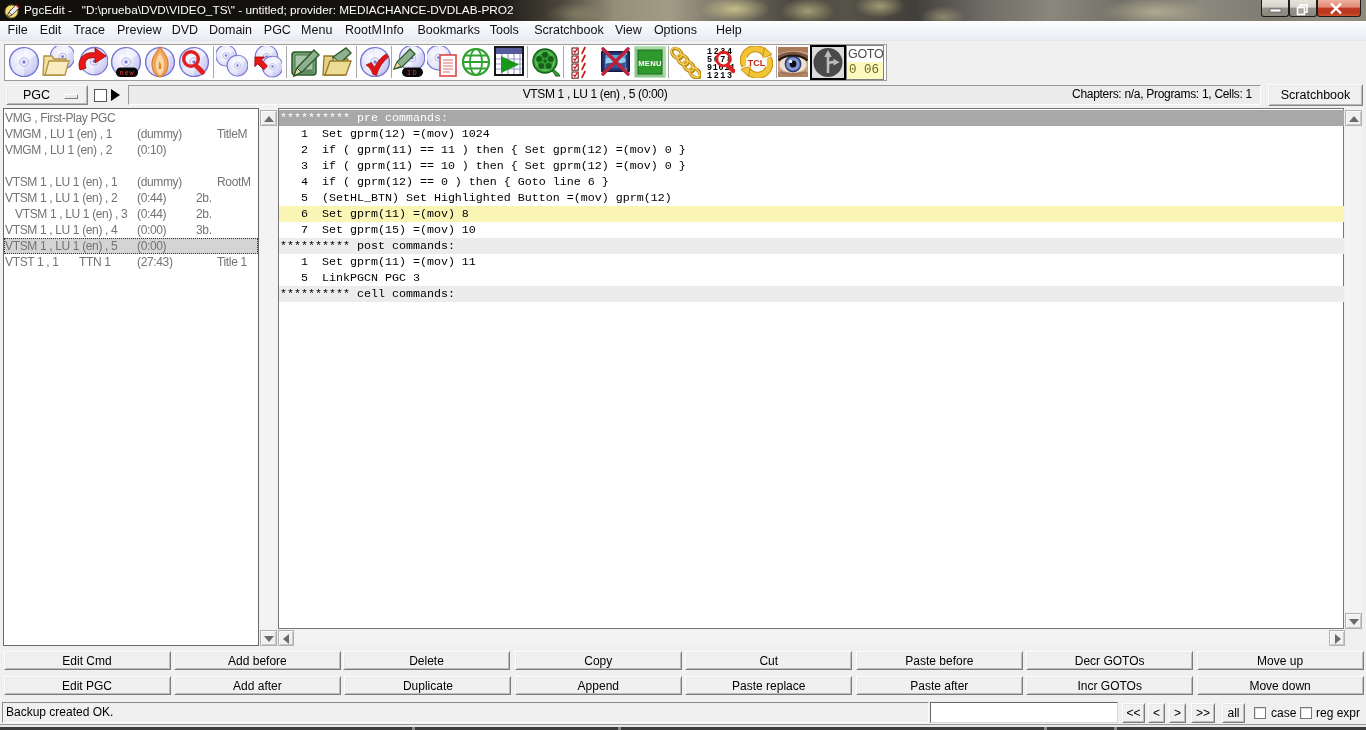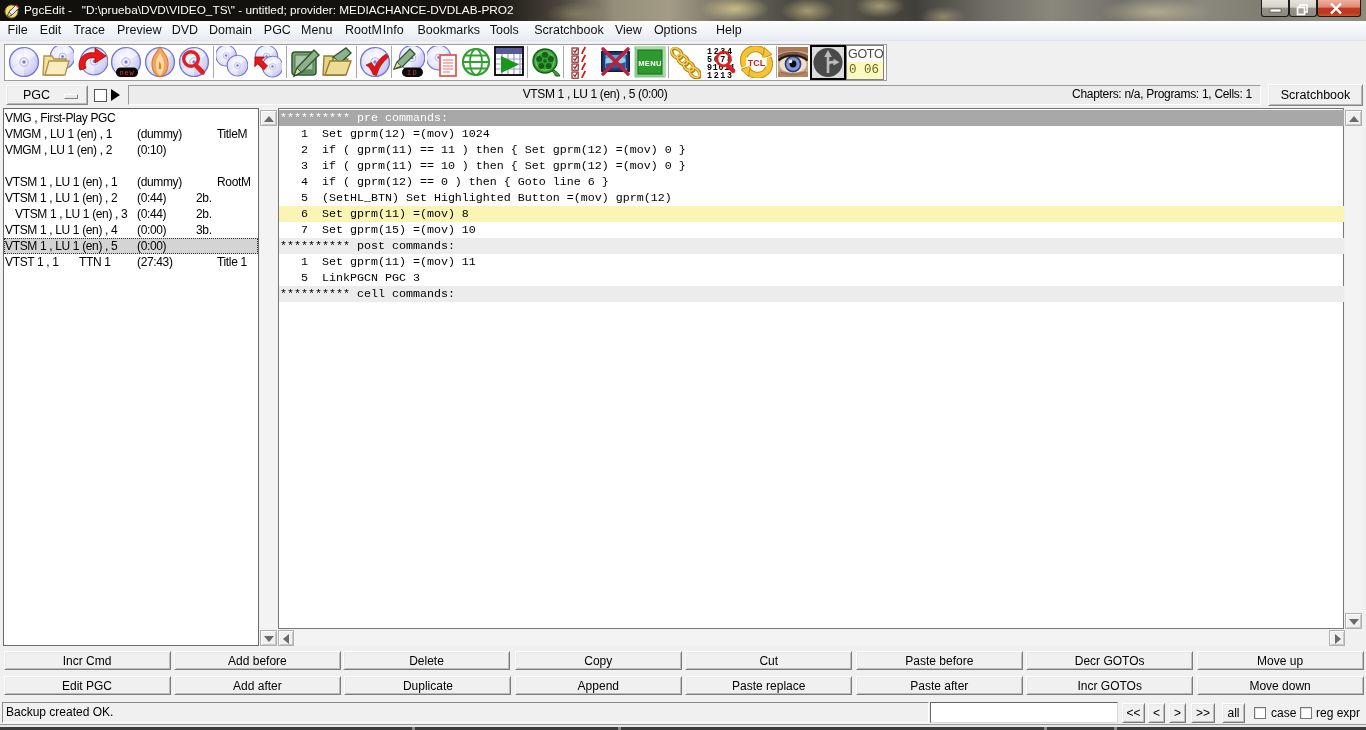--- a/index.html
+++ b/index.html
@@ -35,21 +35,21 @@
   #pgctri{left:111px;top:89px;width:0;height:0;border-left:9px solid #000;
     border-top:6px solid transparent;border-bottom:6px solid transparent;}
   #pgcstrip{left:128px;top:85px;width:1133px;height:20px;background:#ececec;
     border:1px solid;border-color:#9a9a9a #fdfdfd #fdfdfd #9a9a9a;box-sizing:border-box;}
   #vtsmlbl{left:0px;top:87px;width:1190px;text-align:center;font-size:12px;letter-spacing:-0.35px;color:#000;}
   #chaplbl{left:0px;top:87px;width:1252px;text-align:right;font-size:12px;letter-spacing:-0.3px;color:#000;}
   #scratchbtn{left:1268px;top:84px;width:95px;height:22px;text-align:center;font-size:12.5px;line-height:21px;}
   
   #listbox{left:3px;top:108px;width:256px;height:538px;background:#fff;
     border:1px solid #6a6a6a;box-sizing:border-box;}
-  .lr{position:absolute;height:16px;font-size:12px;letter-spacing:-0.35px;line-height:16px;color:#000000;white-space:pre;}
+  .lr{position:absolute;height:16px;font-size:12px;letter-spacing:-0.35px;line-height:16px;color:#737373;white-space:pre;}
   #selrow{left:4px;top:238px;width:254px;height:16px;background:#d4d4d4;
     border:1px dotted #333;box-sizing:border-box;}
   
   .sbtrack{background:#f3f3f3;}
   .sbbtn{position:absolute;width:17px;height:16px;background:#f0f0f0;
     border:1px solid #b0b0b0;box-sizing:border-box;
     box-shadow:inset 1px 1px 0 #fbfbfb, inset -1px -1px 0 #c8c8c8;}
   .arr{position:absolute;width:0;height:0;}
   
   #cmdpanel{left:278px;top:108px;width:1066px;height:521px;background:#fff;
@@ -455,21 +455,21 @@
 <div class="crow" style="top:158px">   3  if ( gprm(11) == 10 ) then { Set gprm(12) =(mov) 0 }</div>
 <div class="crow" style="top:174px">   4  if ( gprm(12) == 0 ) then { Goto line 6 }</div>
 <div class="crow" style="top:190px">   5  (SetHL_BTN) Set Highlighted Button =(mov) gprm(12)</div>
 <div class="crow yellow" style="top:206px">   6  Set gprm(11) =(mov) 8</div>
 <div class="crow" style="top:222px">   7  Set gprm(15) =(mov) 10</div>
 <div class="crow hpost" style="top:238px">********** post commands:</div>
 <div class="crow" style="top:254px">   1  Set gprm(11) =(mov) 11</div>
 <div class="crow" style="top:270px">   5  LinkPGCN PGC 3</div>
 <div class="crow hpost" style="top:286px">********** cell commands:</div>
 
-<div class="bbtn" style="left:3.5px;top:651px;width:167px">Incr Cmd</div>
+<div class="bbtn" style="left:3.5px;top:651px;width:167px">Edit Cmd</div>
 <div class="bbtn" style="left:173.9px;top:651px;width:167px">Add before</div>
 <div class="bbtn" style="left:343px;top:651px;width:167px">Delete</div>
 <div class="bbtn" style="left:514.8px;top:651px;width:167px">Copy</div>
 <div class="bbtn" style="left:685.3px;top:651px;width:167px">Cut</div>
 <div class="bbtn" style="left:855.8px;top:651px;width:167px">Paste before</div>
 <div class="bbtn" style="left:1026.2px;top:651px;width:167px">Decr GOTOs</div>
 <div class="bbtn" style="left:1196.6px;top:651px;width:167px">Move up</div>
 <div class="bbtn" style="left:3.5px;top:676px;width:167px">Edit PGC</div>
 <div class="bbtn" style="left:173.9px;top:676px;width:167px">Add after</div>
 <div class="bbtn" style="left:344.4px;top:676px;width:167px">Duplicate</div>

